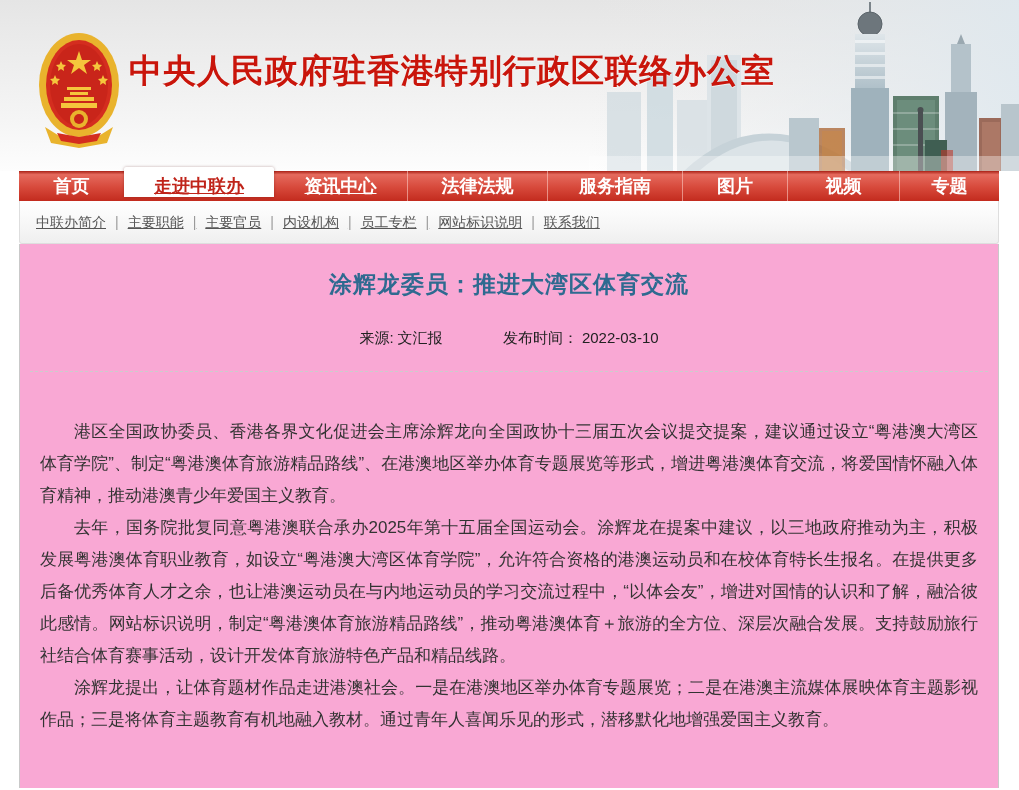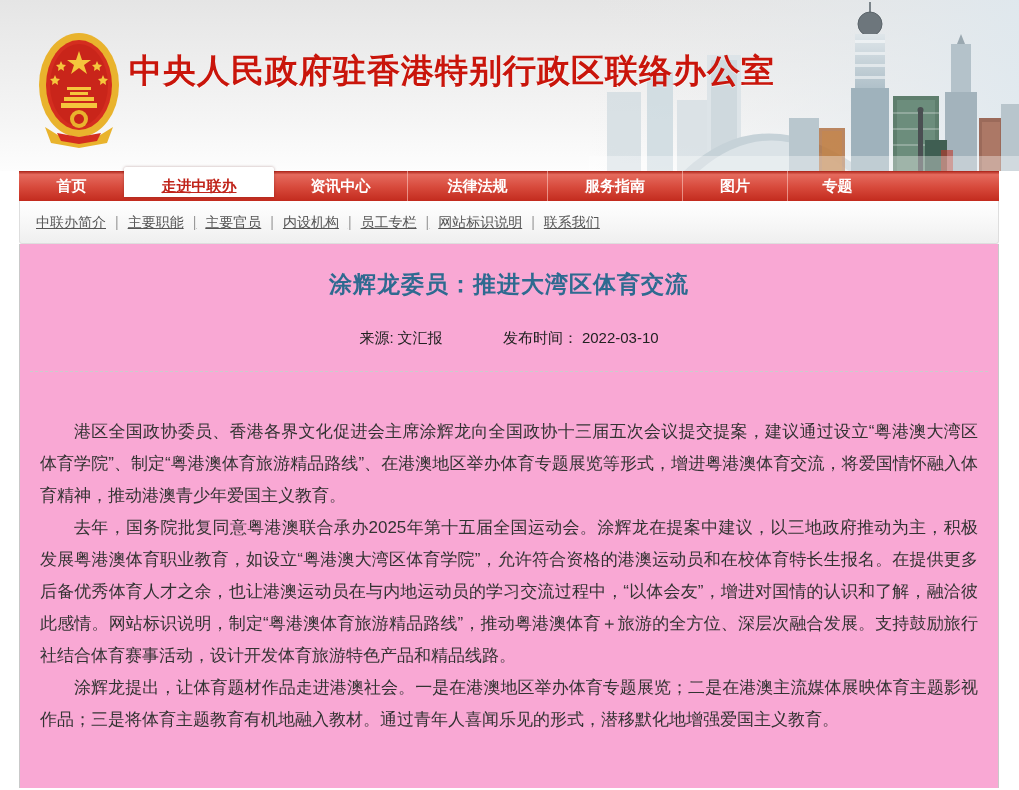--- a/index.html
+++ b/index.html
@@ -25,32 +25,32 @@
     font-size:15px;color:#8d8d8d;letter-spacing:.4px;white-space:nowrap;
   }
   
   .main-wrap{width:980px;margin-left:19px;}
   
   .navbar{
     display:flex;height:30px;
     background:linear-gradient(180deg,#a92116 0%,#e56a5d 12%,#d7493b 55%,#c32b1e 100%);
   }
   .nav-tab{
-    color:#ffffff;font-size:15px;font-weight:bold;line-height:30px;text-align:center;
+    color:#ffffff;font-size:18px;font-weight:bold;line-height:30px;text-align:center;
     border-left:1px solid rgba(255,214,205,.55);box-sizing:border-box;cursor:pointer;
     white-space:nowrap;
   }
   .nav-tab:first-child{border-left:none;}
   .nav-tab.active{
     background:#ffffff;color:#c0241a;text-decoration:underline;
     margin-top:-4px;height:30px;padding-top:4px;border-left:none;
     border-radius:2px 2px 0 0;box-shadow:0 0 3px rgba(80,0,0,.35);
     position:relative;z-index:2;text-align:center;
   }
-  .nav-tab.active + .nav-tab{border-left:none;}
+  .nav-tab.active + .nav-tab{border-left:none;text-decoration:underline;}
   
   .subnav{
     height:43px;line-height:43px;box-sizing:border-box;
     background:linear-gradient(180deg,#ffffff 0%,#f6f6f6 60%,#efefef 100%);
     border:1px solid #dedede;border-top:none;border-radius:0 0 3px 3px;
     font-size:14px;color:#555;padding-left:16px;white-space:nowrap;text-decoration:underline;
   }
   .subnav-item{color:#555;cursor:pointer;}
   .subnav-sep{color:#9a9a9a;margin:0 9px;}
   
@@ -172,20 +172,21 @@
 
 <div class="main-wrap">
 
   <div class="navbar">
     <div class="nav-tab" style="width:105px">首页</div>
     <div class="nav-tab active" style="width:150px">走进中联办</div>
     <div class="nav-tab" style="width:133px">资讯中心</div>
     <div class="nav-tab" style="width:140px">法律法规</div>
     <div class="nav-tab" style="width:135px">服务指南</div>
     <div class="nav-tab" style="width:105px">图片</div>
+    <div class="nav-tab" style="width:112px">视频</div>
     <div class="nav-tab" style="width:100px">专题</div>
   </div>
 
   <div class="subnav">
     <span class="subnav-item">中联办简介</span><span class="subnav-sep">|</span><span class="subnav-item">主要职能</span><span class="subnav-sep">|</span><span class="subnav-item">主要官员</span><span class="subnav-sep">|</span><span class="subnav-item">内设机构</span><span class="subnav-sep">|</span><span class="subnav-item">员工专栏</span><span class="subnav-sep">|</span><span class="subnav-item">网站标识说明</span><span class="subnav-sep">|</span><span class="subnav-item">联系我们</span>
   </div>
 
   <div class="content-panel">
     <h1 class="article-title">涂辉龙委员：推进大湾区体育交流</h1>
 

